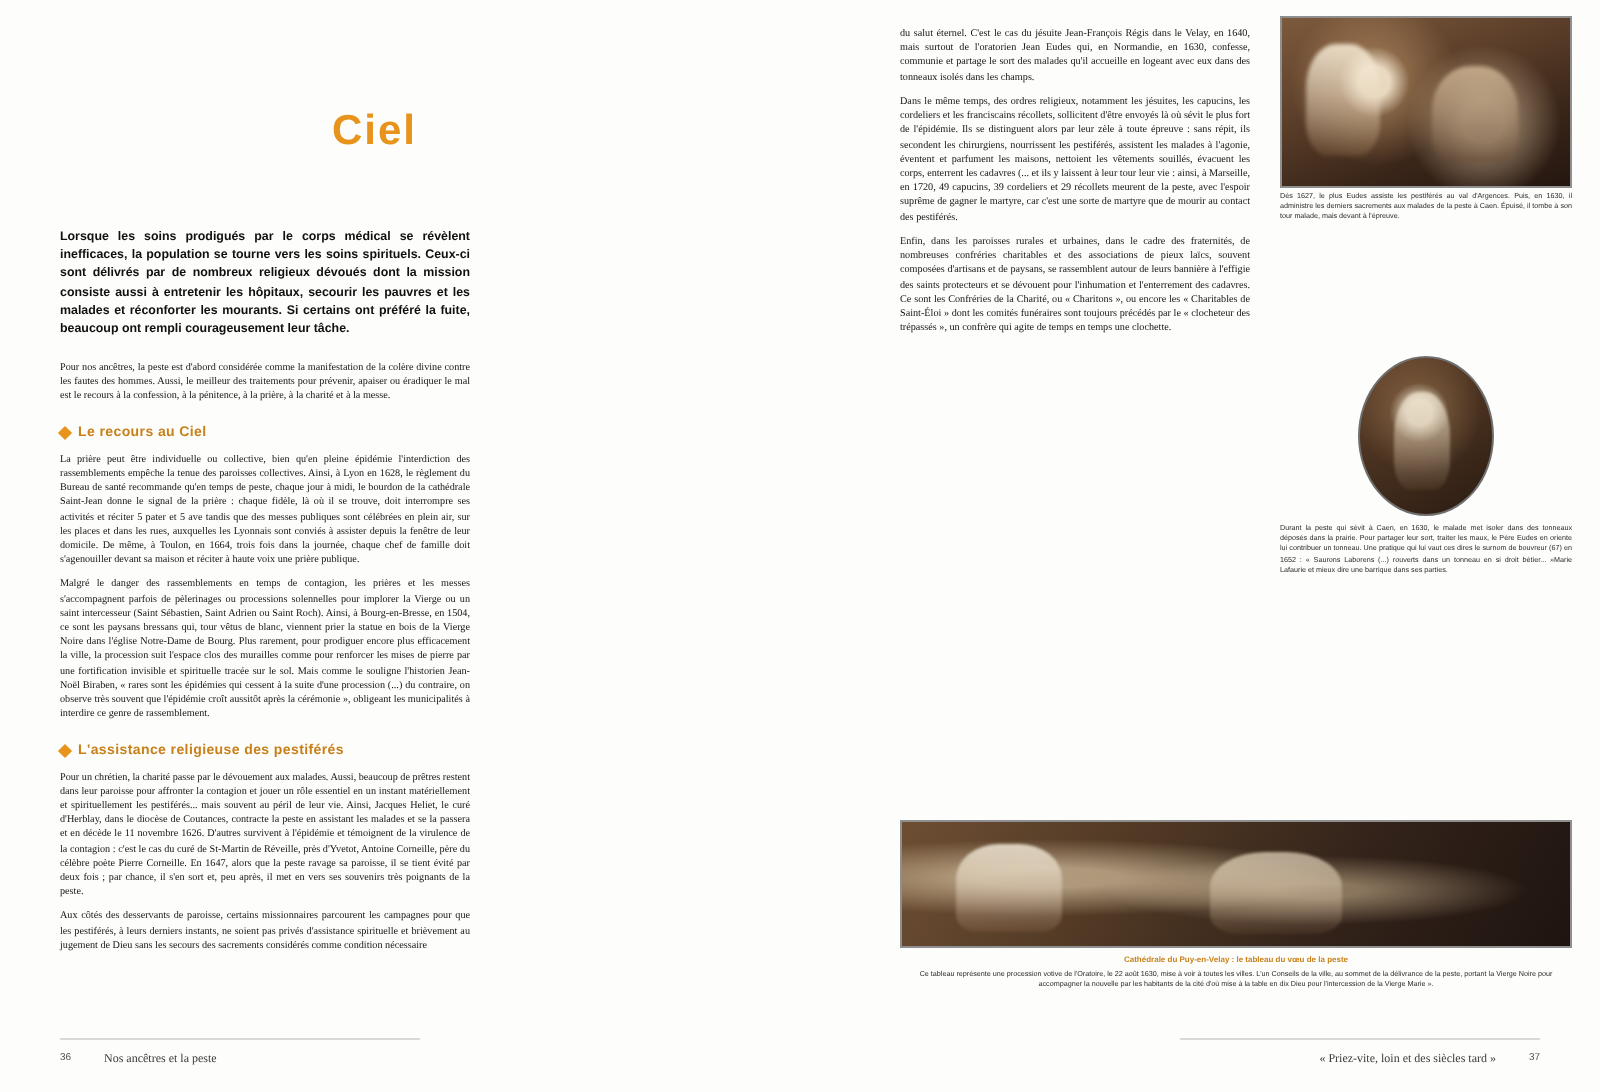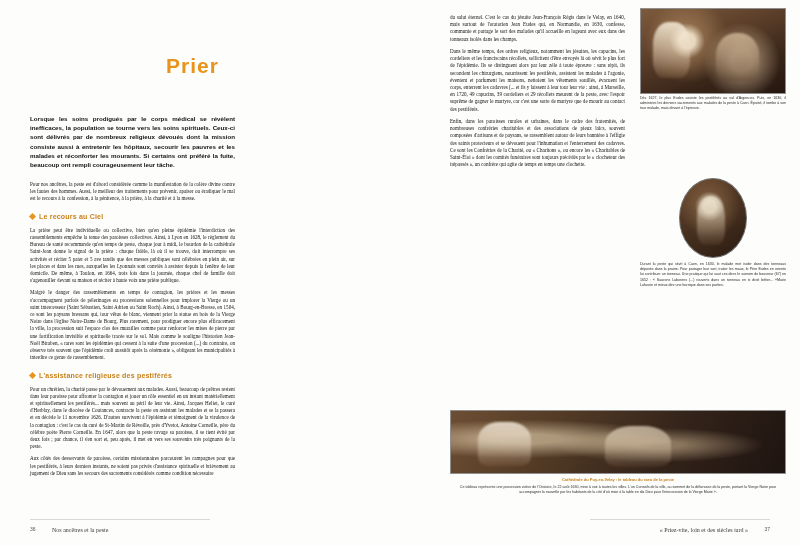--- a/index.html
+++ b/index.html
@@ -158,21 +158,21 @@
   .runhead.right{right:52px;}
   .rule{
     position:absolute;height:1px;background:#d9d9d9;
   }
 </style>
 </head>
 <body>
 
 <div class="page">
 
-  <h1 class="title">Prier</h1>
+  <h1 class="title">Ciel</h1>
 
   <div class="col col1">
     <div class="lede" style="margin-top:62px;">Lorsque les soins prodigués par le corps médical se révèlent inefficaces, la population se tourne vers les soins spirituels. Ceux-ci sont délivrés par de nombreux religieux dévoués dont la mission consiste aussi à entretenir les hôpitaux, secourir les pauvres et les malades et réconforter les mourants. Si certains ont préféré la fuite, beaucoup ont rempli courageusement leur tâche.</div>
 
     <div class="para" style="margin-top:12px;">Pour nos ancêtres, la peste est d'abord considérée comme la manifestation de la colère divine contre les fautes des hommes. Aussi, le meilleur des traitements pour prévenir, apaiser ou éradiquer le mal est le recours à la confession, à la pénitence, à la prière, à la charité et à la messe.</div>
 
     <div class="secthead">
       <span class="diamond"></span>
       <span class="lbl">Le recours au Ciel</span>
     </div>

